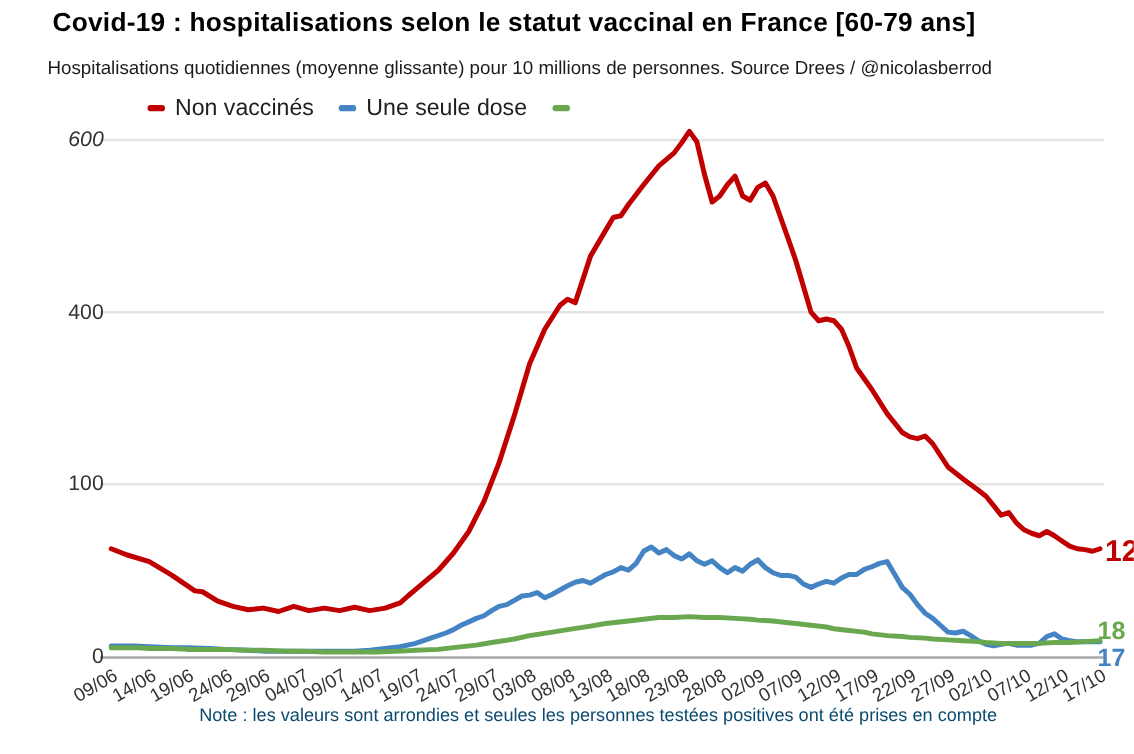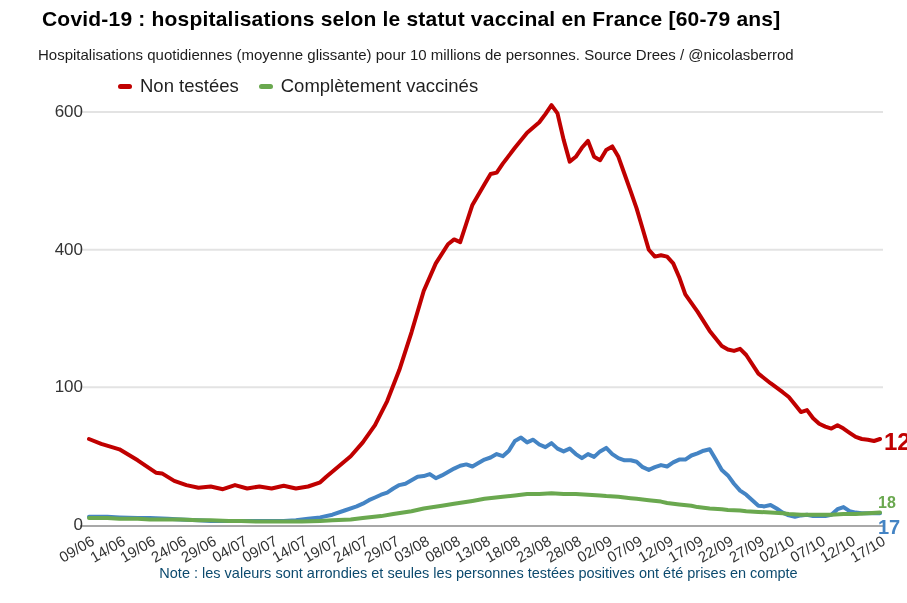--- a/index.html
+++ b/index.html
@@ -26,58 +26,61 @@
   .ytick {
     position:absolute; width:46px; text-align:right;
     font-size:17px; color:#333333; line-height:20px; height:20px;
   }
   .xtick {
     position:absolute; top:532px; font-size:15px; color:#333333;
     white-space:nowrap; transform-origin:100% 0; transform:rotate(-30deg);
   }
   .end-label { position:absolute; font-weight:bold; white-space:nowrap; }
   .end-label.red   { left:859px; top:428px; font-size:24px; }
-  .end-label.green { left:853px; top:494px; font-size:16px; }
+  .end-label.green { left:853px; top:494px; font-size:20px; }
   .end-label.blue  { left:853px; top:516px; font-size:20px; }
   .note {
     position:absolute; left:0; top:565px; width:907px; text-align:center;
     font-size:14.5px; color:#0c4a6e;
   }
 </style>
 </head>
 <body>
 
 <div class="page">
 
   <div class="title">Covid-19 : hospitalisations selon le statut vaccinal en France [60-79 ans]</div>
   <div class="subtitle">Hospitalisations quotidiennes (moyenne glissante) pour 10 millions de personnes. Source Drees / @nicolasberrod</div>
 
   <div class="legend">
     <div class="legend-item">
       <span class="legend-dash" style="background: rgb(192, 0, 0);"></span>
-      <span class="legend-label">Non testées</span>
+      <span class="legend-label">Non vaccinés</span>
+    </div>
+    <div class="legend-item">
+      <span class="legend-dash" style="background: rgb(68, 132, 196);"></span>
+      <span class="legend-label">Une seule dose</span>
     </div>
     <div class="legend-item">
       <span class="legend-dash" style="background: rgb(106, 168, 79);"></span>
-      <span class="legend-label">Complètement vaccinés</span>
     </div>
   </div>
 
   <svg class="plot" id="chart-svg" width="907" height="603" viewBox="0 0 907 603">
       <line x1="55" x2="858" y1="387.3" y2="387.3" stroke="#e3e3e3" stroke-width="2"></line>
       <line x1="55" x2="858" y1="249.7" y2="249.7" stroke="#e3e3e3" stroke-width="2"></line>
       <line x1="55" x2="858" y1="112.0" y2="112.0" stroke="#e3e3e3" stroke-width="2"></line>
       <line x1="55" x2="858" y1="526" y2="526" stroke="#a8a8a8" stroke-width="2"></line>
       <polyline points="64.0,439.0 76.2,443.8 94.4,449.3 112.7,460.3 130.9,472.7 137.0,473.4 149.2,480.9 161.4,485.1 173.5,487.8 185.7,486.5 197.9,489.2 210.0,485.1 222.2,488.5 234.4,486.5 246.6,488.5 258.7,485.8 270.9,488.5 283.1,486.5 295.2,482.3 301.3,476.8 313.5,466.5 325.7,456.2 337.8,442.4 350.0,425.2 362.2,401.1 374.3,370.1 386.5,332.3 398.7,291.0 410.8,263.4 423.0,244.2 429.1,239.4 435.2,242.1 441.3,223.5 447.4,204.9 459.5,184.3 465.6,174.0 471.7,172.6 477.8,163.6 489.9,147.8 502.1,132.7 514.3,122.3 520.4,114.1 526.5,105.1 532.5,113.4 538.6,139.6 544.7,161.6 550.8,156.8 556.9,147.8 563.0,140.9 569.1,156.8 575.1,160.2 581.2,149.9 587.3,146.4 593.4,156.8 599.5,174.0 605.6,191.2 611.6,208.4 617.7,229.0 623.8,249.7 629.9,256.6 636.0,255.2 642.1,256.6 648.2,263.4 654.2,277.2 660.3,294.4 672.5,311.6 684.7,330.9 696.8,346.0 702.9,349.5 709.0,350.9 715.1,348.8 721.2,355.0 733.4,373.6 745.5,383.2 757.7,392.2 763.8,397.0 769.9,404.5 775.9,412.1 782.0,410.1 788.1,418.3 794.2,423.8 800.3,426.6 806.4,428.6 812.5,425.2 818.5,428.6 824.6,432.8 830.7,436.9 836.8,439.0 842.9,439.7 849.0,441.0 855.0,439.0" fill="none" stroke="#c00000" stroke-width="4" stroke-linejoin="round" stroke-linecap="round"></polyline>
       <polyline points="64.0,516.7 82.3,516.7 94.4,517.4 112.7,518.1 124.8,518.1 143.1,518.8 155.3,519.5 173.5,520.2 185.7,520.9 204.0,520.9 216.1,520.9 234.4,520.9 246.6,520.9 258.7,520.9 270.9,520.2 283.1,518.8 295.2,517.4 307.4,514.7 319.6,510.5 331.7,506.4 337.8,503.7 343.9,500.2 350.0,497.5 356.1,494.7 362.2,492.6 368.3,488.5 374.3,485.1 380.4,483.7 386.5,480.3 392.6,476.8 398.7,476.1 404.8,474.1 410.8,478.2 416.9,475.4 423.0,472.0 429.1,468.6 435.2,465.8 441.3,464.4 447.4,466.5 453.4,463.1 459.5,459.6 465.6,457.5 471.7,454.1 477.8,456.2 483.9,450.7 489.9,441.0 496.0,437.6 502.1,442.4 508.2,439.7 514.3,444.5 520.4,447.2 526.5,443.1 532.5,448.6 538.6,451.4 544.7,448.6 550.8,454.1 556.9,458.2 563.0,454.1 569.1,456.9 575.1,451.4 581.2,447.9 587.3,454.1 593.4,458.2 599.5,460.3 605.6,460.3 611.6,461.7 617.7,467.2 623.8,469.9 629.9,467.2 636.0,465.1 642.1,466.5 648.2,462.4 654.2,459.6 660.3,459.6 666.4,455.5 672.5,453.4 678.6,450.7 684.7,449.3 690.8,459.6 696.8,469.9 702.9,475.4 709.0,483.7 715.1,490.6 721.2,494.7 727.3,500.2 733.4,505.7 739.4,506.4 745.5,505.0 751.6,508.5 757.7,512.6 763.8,515.4 769.9,516.7 775.9,515.4 782.0,514.7 788.1,516.1 794.2,516.1 800.3,516.1 806.4,514.7 812.5,509.2 818.5,507.1 824.6,511.2 830.7,512.6 836.8,513.3 842.9,513.3 849.0,513.3 855.0,513.3" fill="none" stroke="#4484c4" stroke-width="4" stroke-linejoin="round" stroke-linecap="round"></polyline>
       <polyline points="64.0,518.1 82.3,518.1 94.4,518.8 112.7,518.8 124.8,519.5 143.1,519.5 155.3,519.5 173.5,520.2 185.7,520.2 204.0,520.9 216.1,520.9 234.4,521.6 246.6,521.6 264.8,521.6 277.0,521.6 295.2,520.9 307.4,520.2 325.7,519.5 337.8,518.1 356.1,516.1 368.3,514.0 386.5,511.2 398.7,508.5 416.9,505.7 429.1,503.7 447.4,500.9 459.5,498.8 477.8,496.8 489.9,495.4 502.1,494.0 514.3,494.0 526.5,493.3 538.6,494.0 550.8,494.0 563.0,494.7 575.1,495.4 581.2,496.1 593.4,496.8 605.6,498.2 611.6,498.8 623.8,500.2 636.0,501.6 642.1,503.0 654.2,504.4 666.4,505.7 672.5,507.1 684.7,508.5 696.8,509.2 702.9,509.9 715.1,510.5 721.2,511.2 733.4,511.9 745.5,512.6 757.7,513.3 763.8,514.0 775.9,514.7 788.1,514.7 794.2,514.7 806.4,514.7 818.5,514.0 830.7,514.0 842.9,513.3 855.0,512.6" fill="none" stroke="#6aa84f" stroke-width="4" stroke-linejoin="round" stroke-linecap="round"></polyline>
     </svg>
 
   <div id="yticks">
-      <div class="ytick" style="left: 12px; top: 102px;">600</div>
+      <div class="ytick" style="left: 12px; top: 102px; font-style: italic;">600</div>
       <div class="ytick" style="left: 12px; top: 240px;">400</div>
       <div class="ytick" style="left: 12px; top: 377px;">100</div>
       <div class="ytick" style="left: 12px; top: 515px;">0</div>
     </div>
   <div id="xticks">
       <div class="xtick" style="right: 843px;">09/06</div>
       <div class="xtick" style="right: 812.6px;">14/06</div>
       <div class="xtick" style="right: 782.1px;">19/06</div>
       <div class="xtick" style="right: 751.7px;">24/06</div>
       <div class="xtick" style="right: 721.3px;">29/06</div>

